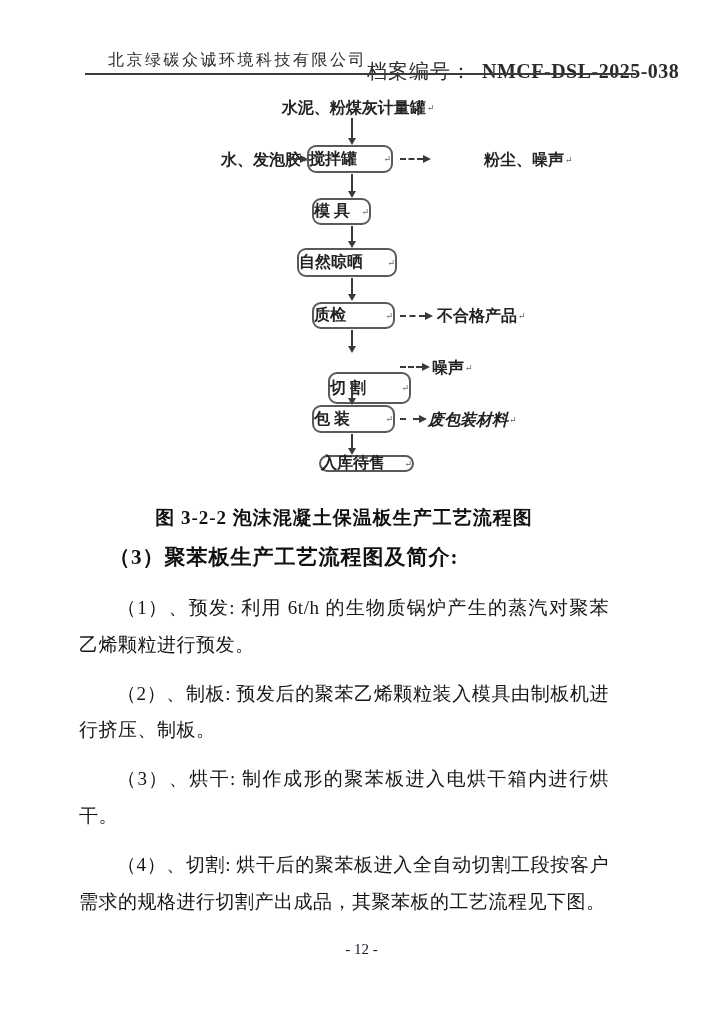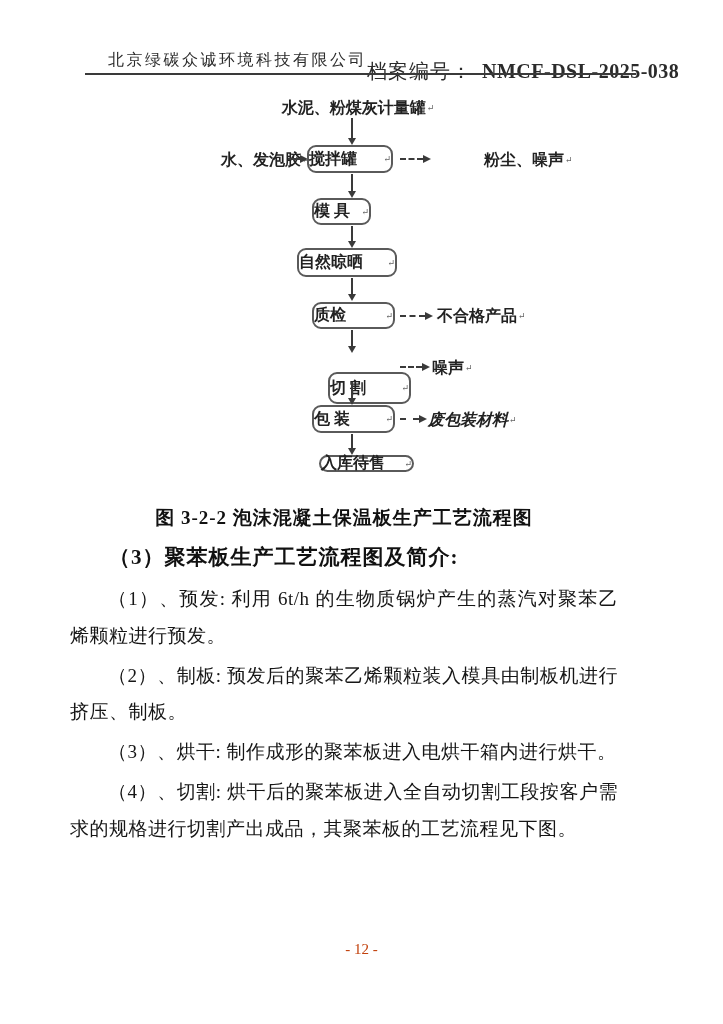--- a/index.html
+++ b/index.html
@@ -24,23 +24,23 @@
   .va::after{content:'';position:absolute;bottom:-7px;left:-3px;width:0;height:0;
     border-left:4px solid transparent;border-right:4px solid transparent;border-top:7px solid #3a3a3a;}
   .ha{position:absolute;height:0;border-top:2px solid #3a3a3a;}
   .da{position:absolute;height:0;border-top:2px dashed #3a3a3a;}
   .ha::after,.da::after{content:'';position:absolute;right:-8px;top:-5px;width:0;height:0;
     border-top:4px solid transparent;border-bottom:4px solid transparent;border-left:8px solid #3a3a3a;}
   
   .content{position:absolute;left:67px;top:498px;width:554px;}
   .caption{text-align:center;font-weight:bold;font-size:19px;line-height:39px;letter-spacing:1px;color:#111;}
   .heading{font-weight:bold;font-size:21px;line-height:41px;text-indent:2em;color:#111;letter-spacing:1px;}
-  .para{font-size:19px;line-height:36.8px;text-indent:2em;text-align:justify;margin:3px;color:#161616;letter-spacing:.5px;}
+  .para{font-size:19px;line-height:36.8px;text-indent:2em;text-align:justify;margin:12px;color:#161616;letter-spacing:.5px;}
   
-  .footer{position:absolute;left:0;top:941px;width:723px;text-align:center;font-size:15px;color:#c2410c;}
+  .footer{position:absolute;left:0;top:941px;width:723px;text-align:center;font-size:15px;color:#0f172a;}
 </style>
 </head>
 <body>
 
 <div class="page">
 
   <div class="hdr-left">北京绿碳众诚环境科技有限公司</div>
   <div class="hdr-right"><span>档案编号：</span><span class="no">NMCF-DSL-2025-038</span></div>
   <div class="hdr-rule"></div>
 

